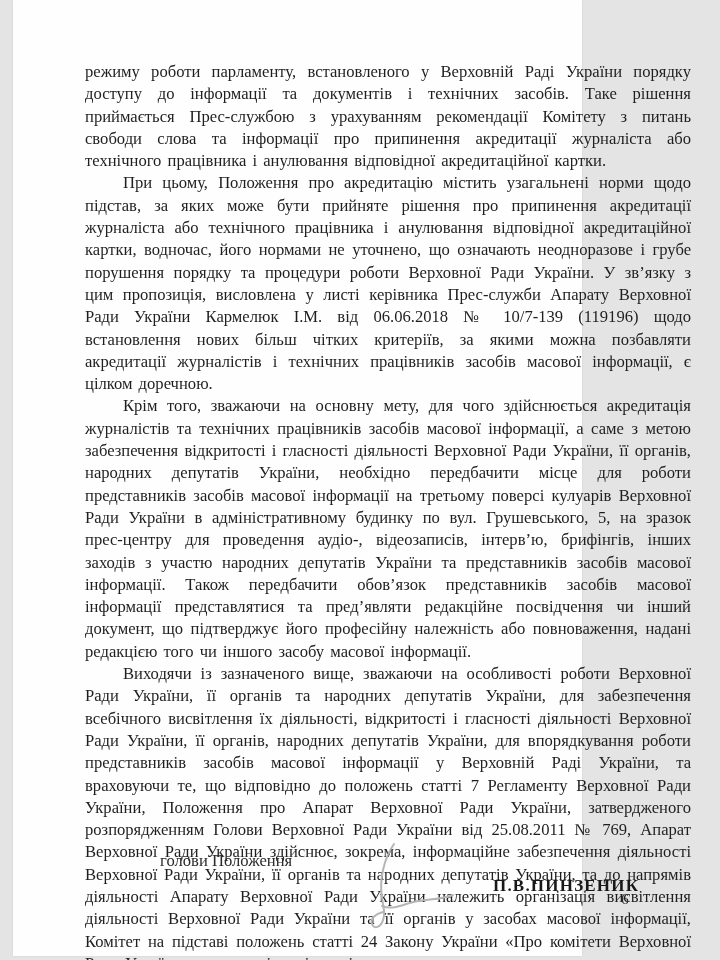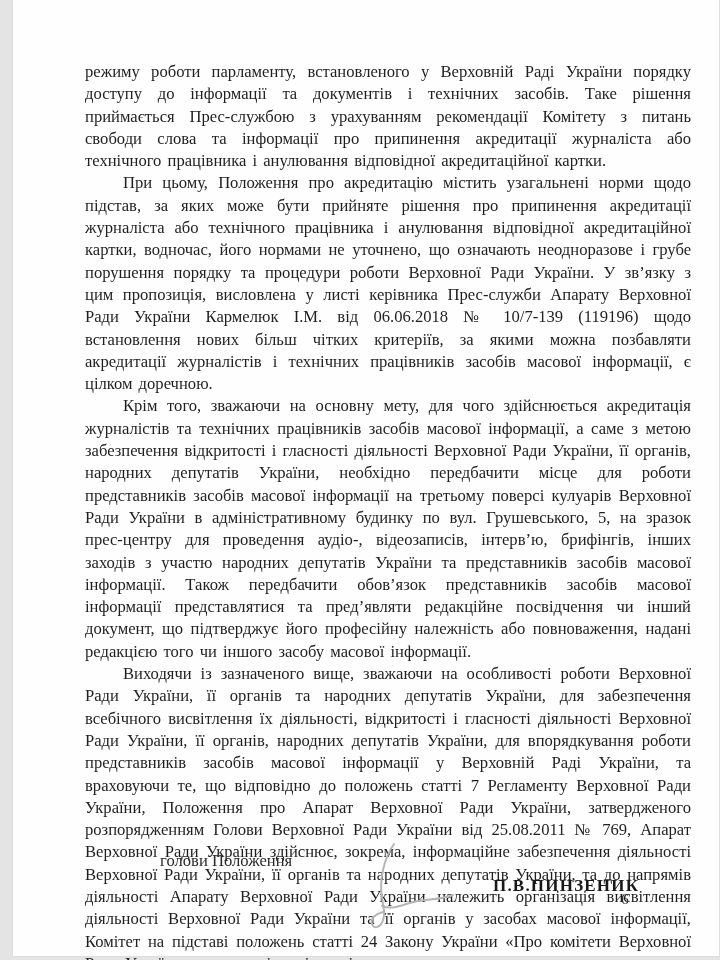--- a/index.html
+++ b/index.html
@@ -6,21 +6,21 @@
   body {
     width: 720px; height: 960px;
     background: #e4e4e4;
     overflow: hidden;
     position: relative;
     font-family: "Liberation Serif", "DejaVu Serif", serif;
   }
   .page {
     position: absolute;
     left: 13px; top: 0;
-    width: 706px; height: 956px;
+    width: 569px; height: 956px;
     background: #fefefe;
     box-shadow: 0 0 2px rgba(0,0,0,0.08);
   }
   .textblock {
     position: absolute;
     left: 72px; top: 61px;
     width: 606px;
     font-size: 16.6px;
     line-height: 22.3px;
     color: #1f1f1f;

